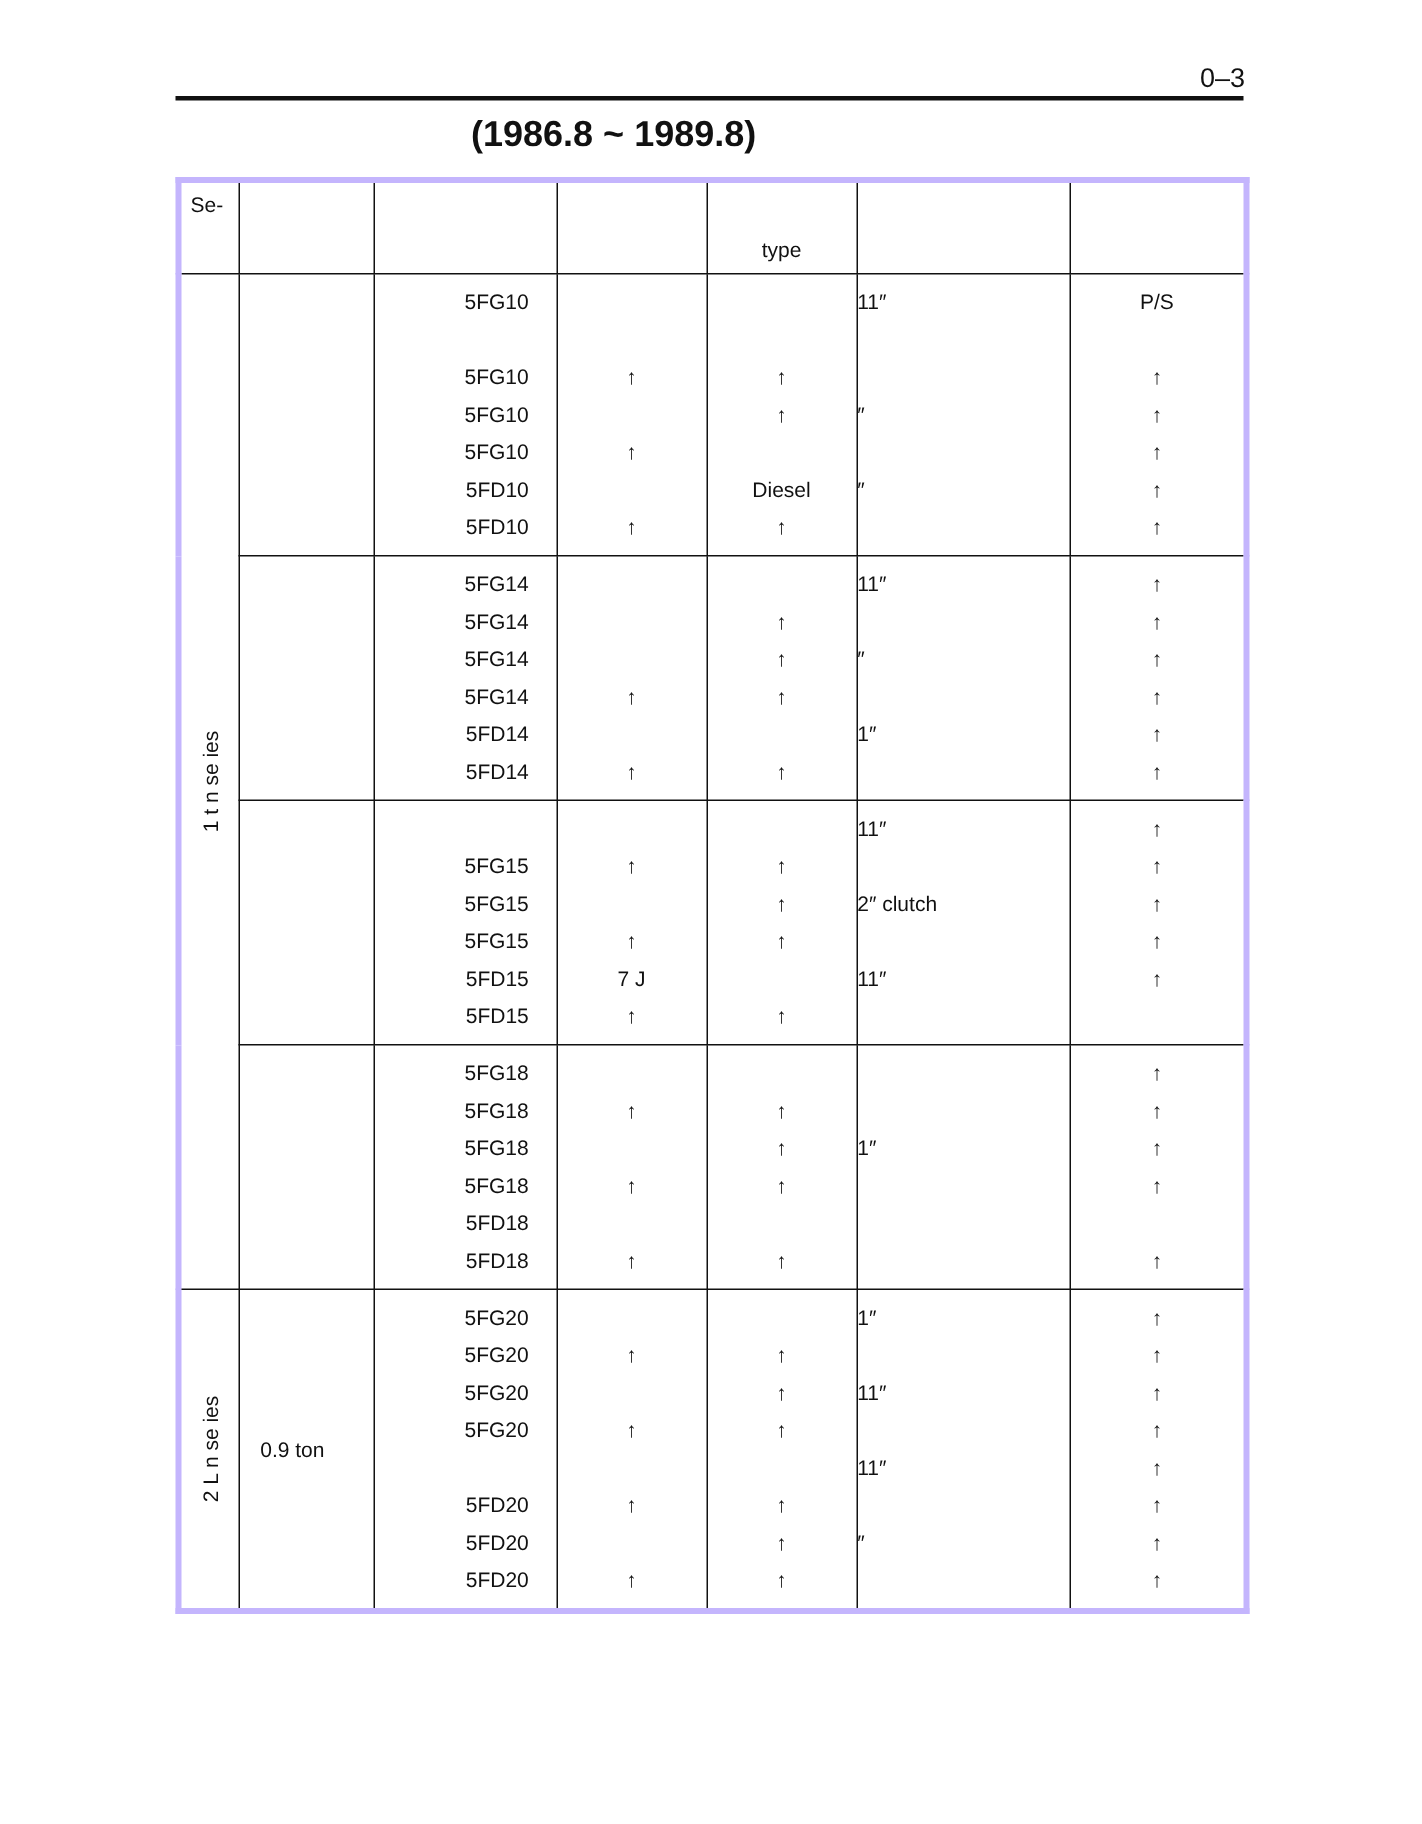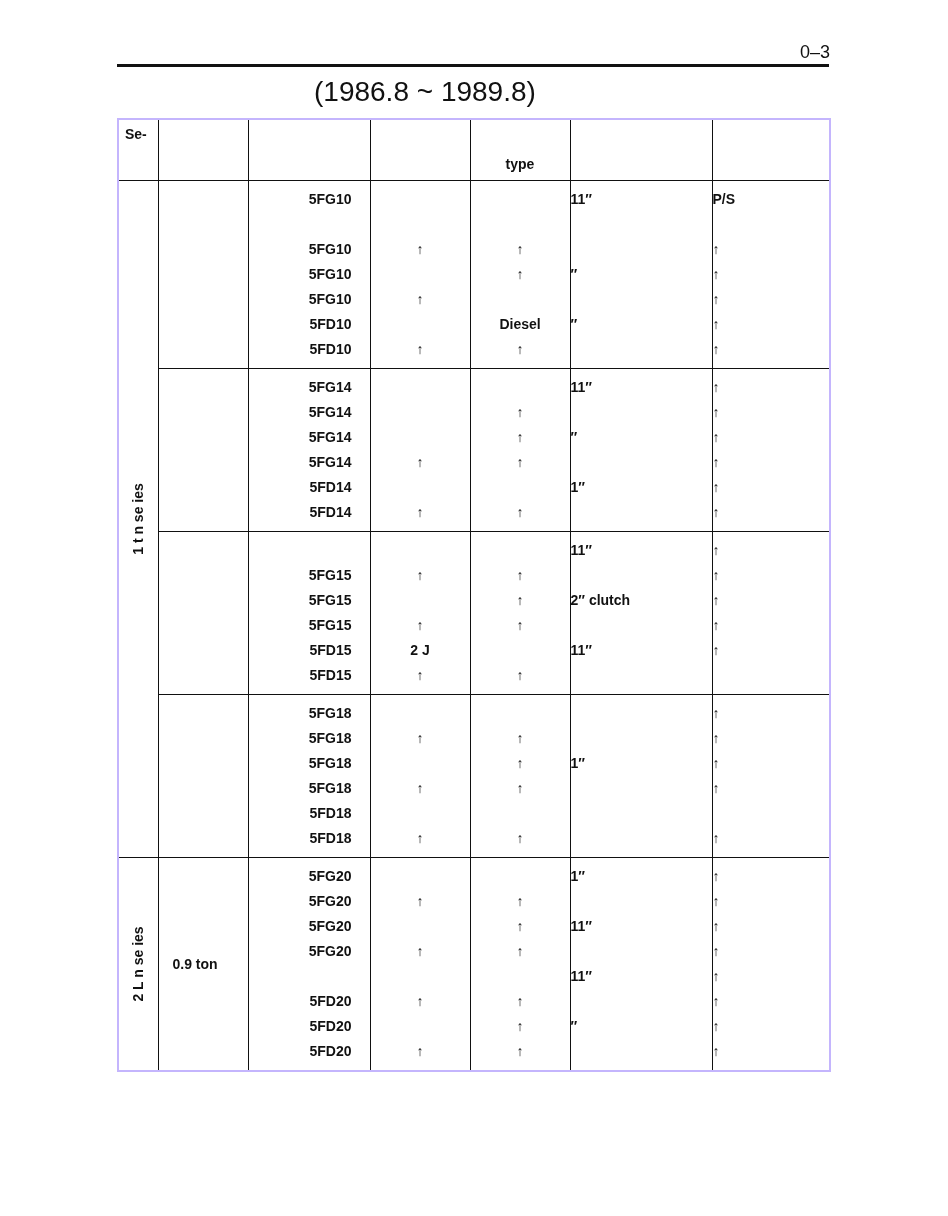--- a/index.html
+++ b/index.html
@@ -1,30 +1,30 @@
 <!DOCTYPE html>
 <html><head>
 <meta charset="utf-8">
 <style>
   html, body { margin: 0; padding: 0; background: #ffffff; }
   body { width: 948px; height: 1216px; position: relative; font-family: "Liberation Sans", sans-serif; color: #111; overflow: hidden; }
   .page-num { position: absolute; top: 42px; left: 800px; font-size: 18px; }
   .rule { position: absolute; top: 64px; left: 117px; width: 712px; height: 3px; background: #111; }
-  .title { position: absolute; top: 76px; left: 314px; font-size: 28px; font-weight: normal; }
+  .title { position: absolute; top: 76px; left: 314px; font-size: 24px; font-weight: bold; }
   table { position: absolute; top: 118px; left: 117px; border-collapse: collapse; table-layout: fixed; width: 712px; }
   td { border: 1.5px solid #111; padding: 0; vertical-align: top; font-size: 14px; position: relative; }
-  .outer { border: 2px solid #c4b5fd; font-weight: bold; }
+  .outer { border: 4px solid #c4b5fd; }
   .hdr td { height: 52px; }
   .hdr-se { padding: 6px 0 0 6px !important; }
   .hdr-type { vertical-align: bottom; text-align: center; padding-bottom: 8px !important; }
   .cell-lines div { height: 25px; line-height: 25px; white-space: nowrap; }
   .model div { text-align: right; padding-right: 18px; padding-left: 24px; }
   .col-mid div { text-align: center; }
   .col-spec div { }
-  .col-last div { }
+  .col-last div { text-align: center; }
   .vertical { position: absolute; left: 50%; top: 50%; transform: translate(-50%, -50%) rotate(-90deg); white-space: nowrap; font-size: 14px; }
   .pad { padding-top: 6px !important; padding-bottom: 6px !important; }
   .capacity { vertical-align: middle; padding-left: 14px !important; }
 </style>
 </head>
 <body>
 
 <div class="page-num">0–3</div>
 <div class="rule"></div>
 <div class="title">(1986.8 ~ 1989.8)</div>
@@ -153,21 +153,21 @@
           <div>5FG15</div>
           <div>5FG15</div>
           <div>5FD15</div>
           <div>5FD15</div>
         </td>
         <td class="cell-lines pad col-mid">
           <div></div>
           <div>↑</div>
           <div></div>
           <div>↑</div>
-          <div>2 J</div>
+          <div>7 J</div>
           <div>↑</div>
         </td>
         <td class="cell-lines pad col-mid">
           <div></div>
           <div>↑</div>
           <div>↑</div>
           <div>↑</div>
           <div></div>
           <div>↑</div>
         </td>

